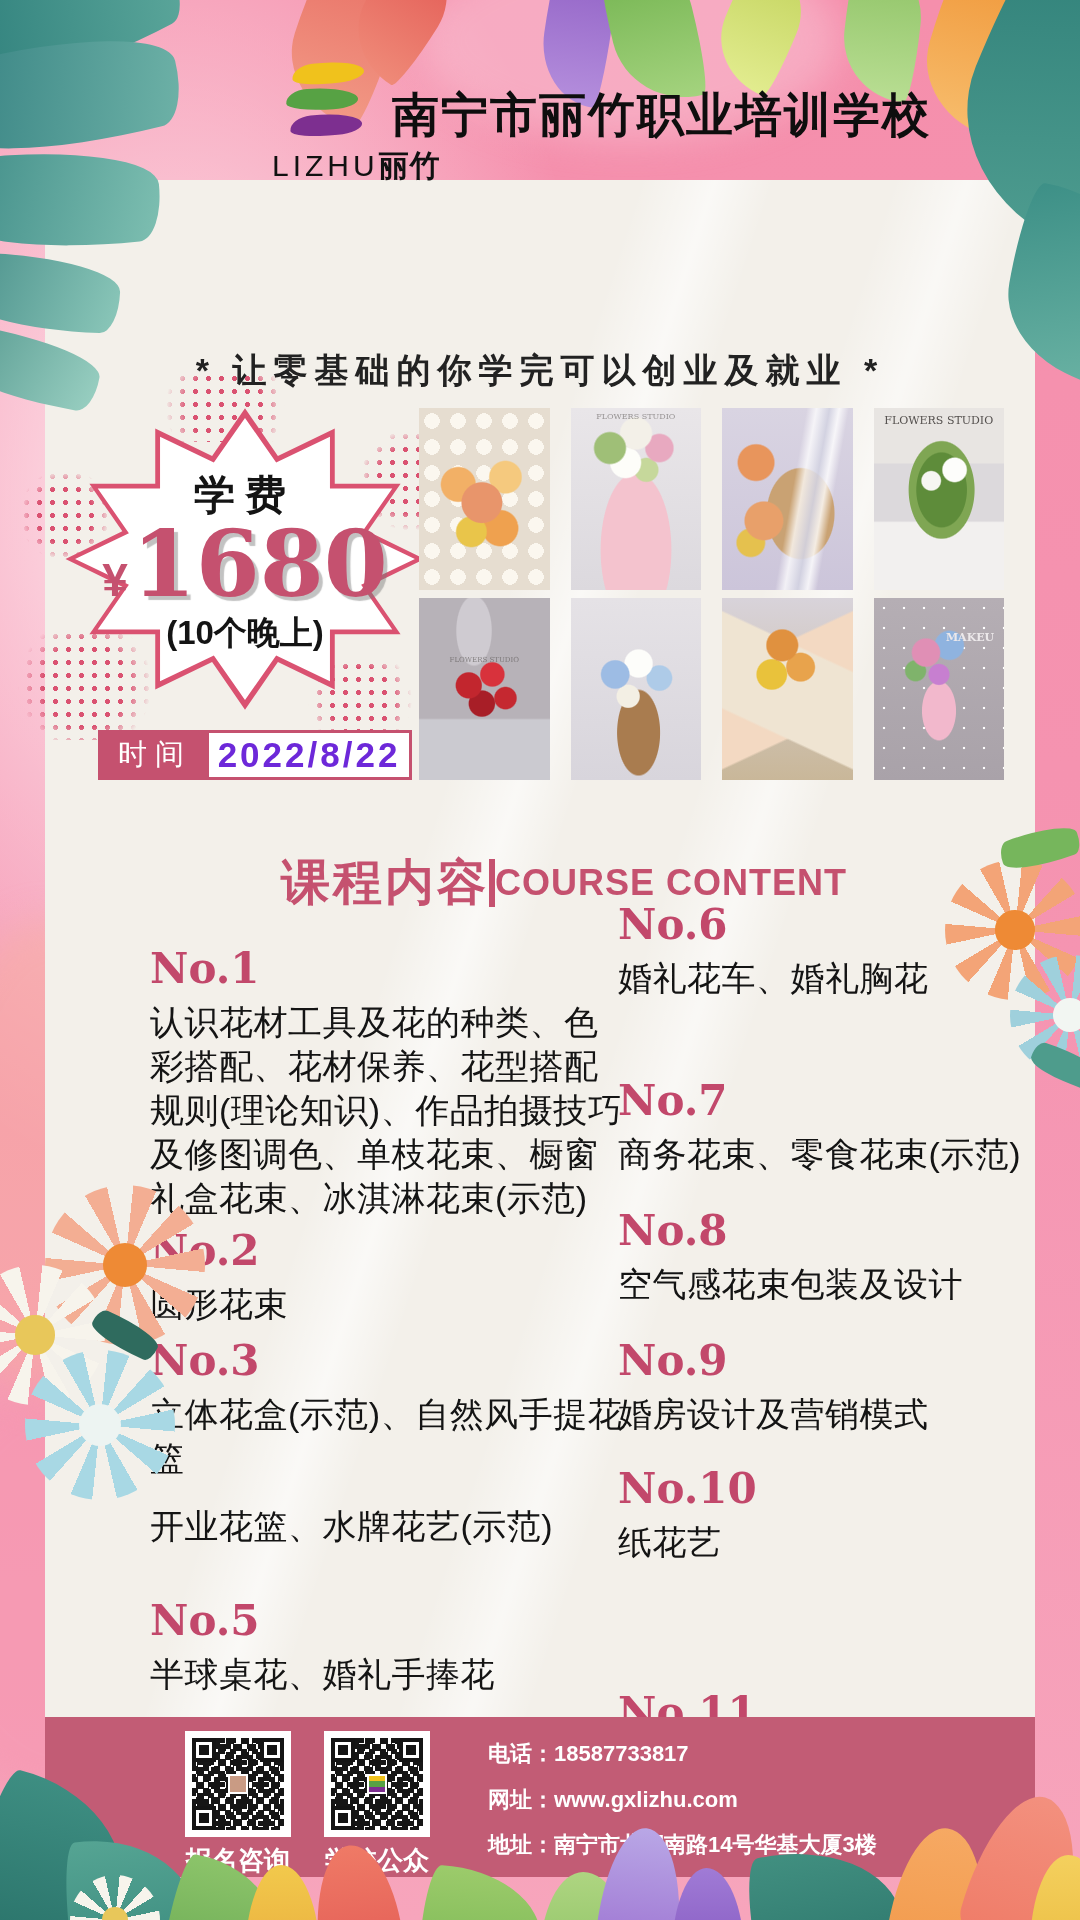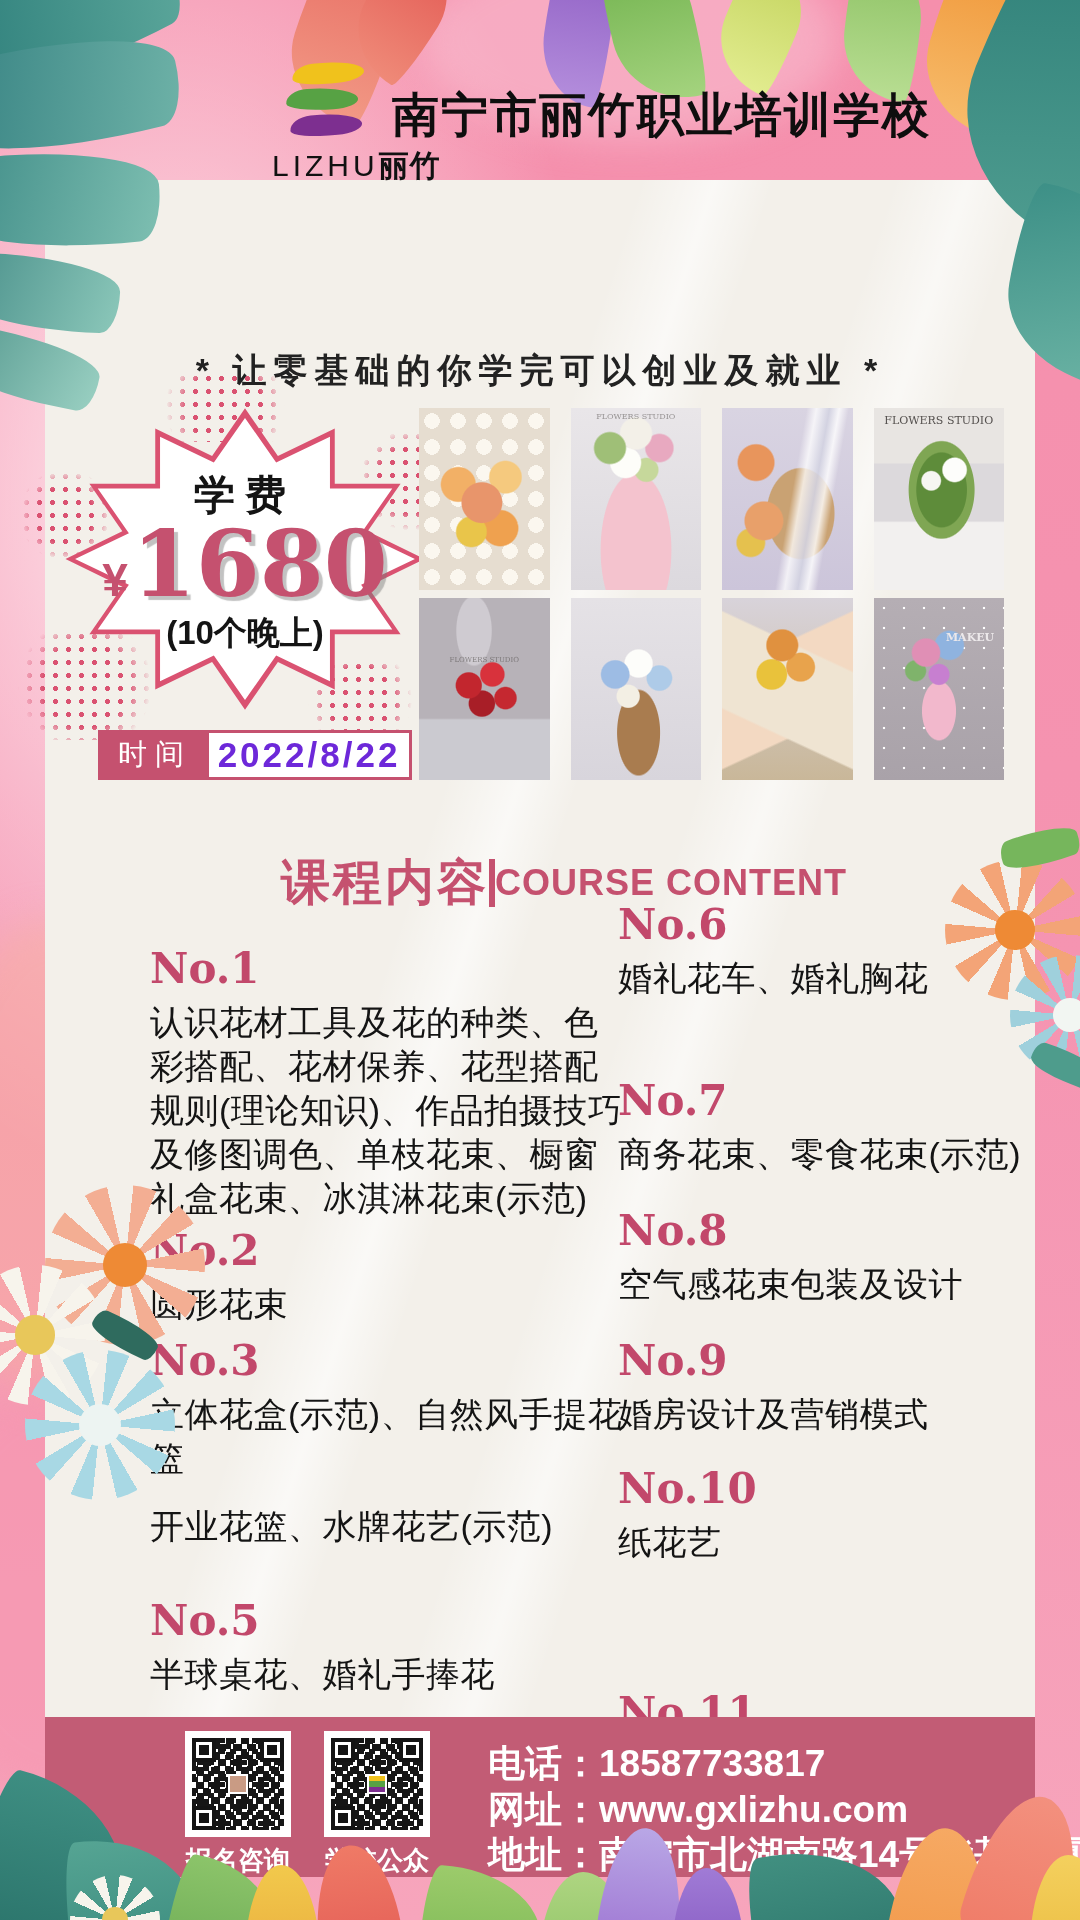--- a/index.html
+++ b/index.html
@@ -71,21 +71,21 @@
   .footer{position:absolute;left:45px;top:1717px;width:990px;height:160px;background:#C25C75;}
   .qr{position:absolute;width:106px;height:106px;background:#fff;padding:7px;box-sizing:border-box;}
   .qr-m{position:relative;width:100%;height:100%;
     background:
       conic-gradient(#161616 25%,transparent 0 50%,#161616 0 75%,transparent 0) 0 0/11px 11px,
       conic-gradient(#161616 25%,transparent 0 50%,#161616 0 75%,transparent 0) 4px 6px/15px 15px,#fff;}
   .fp{position:absolute;width:24px;height:24px;border:4px solid #141414;background:#fff;box-sizing:border-box;}
   .fp::after{content:"";position:absolute;inset:3px;background:#141414;}
   .qr-c{position:absolute;inset:36px;background:#fff;display:flex;align-items:center;justify-content:center;}
   .qr-lbl{position:absolute;width:106px;text-align:center;color:#fff;font-size:26px;font-weight:700;}
-  .ft-line{position:absolute;color:#fff;font-size:37px;font-weight:700;white-space:nowrap;}
+  .ft-line{position:absolute;color:#fff;font-size:22px;font-weight:700;white-space:nowrap;}
   
   .stripe{position:absolute;width:72px;height:22px;border-radius:30% 70% 35% 65% / 60% 60% 40% 40%;}
   .logo-text{position:absolute;font-size:30px;letter-spacing:4px;color:#111;font-weight:400;}
   .school{position:absolute;font-size:47px;font-weight:900;color:#0E0E0E;letter-spacing:2px;white-space:nowrap;}
 </style>
 </head>
 <body>
 
 <div class="poster">
 

